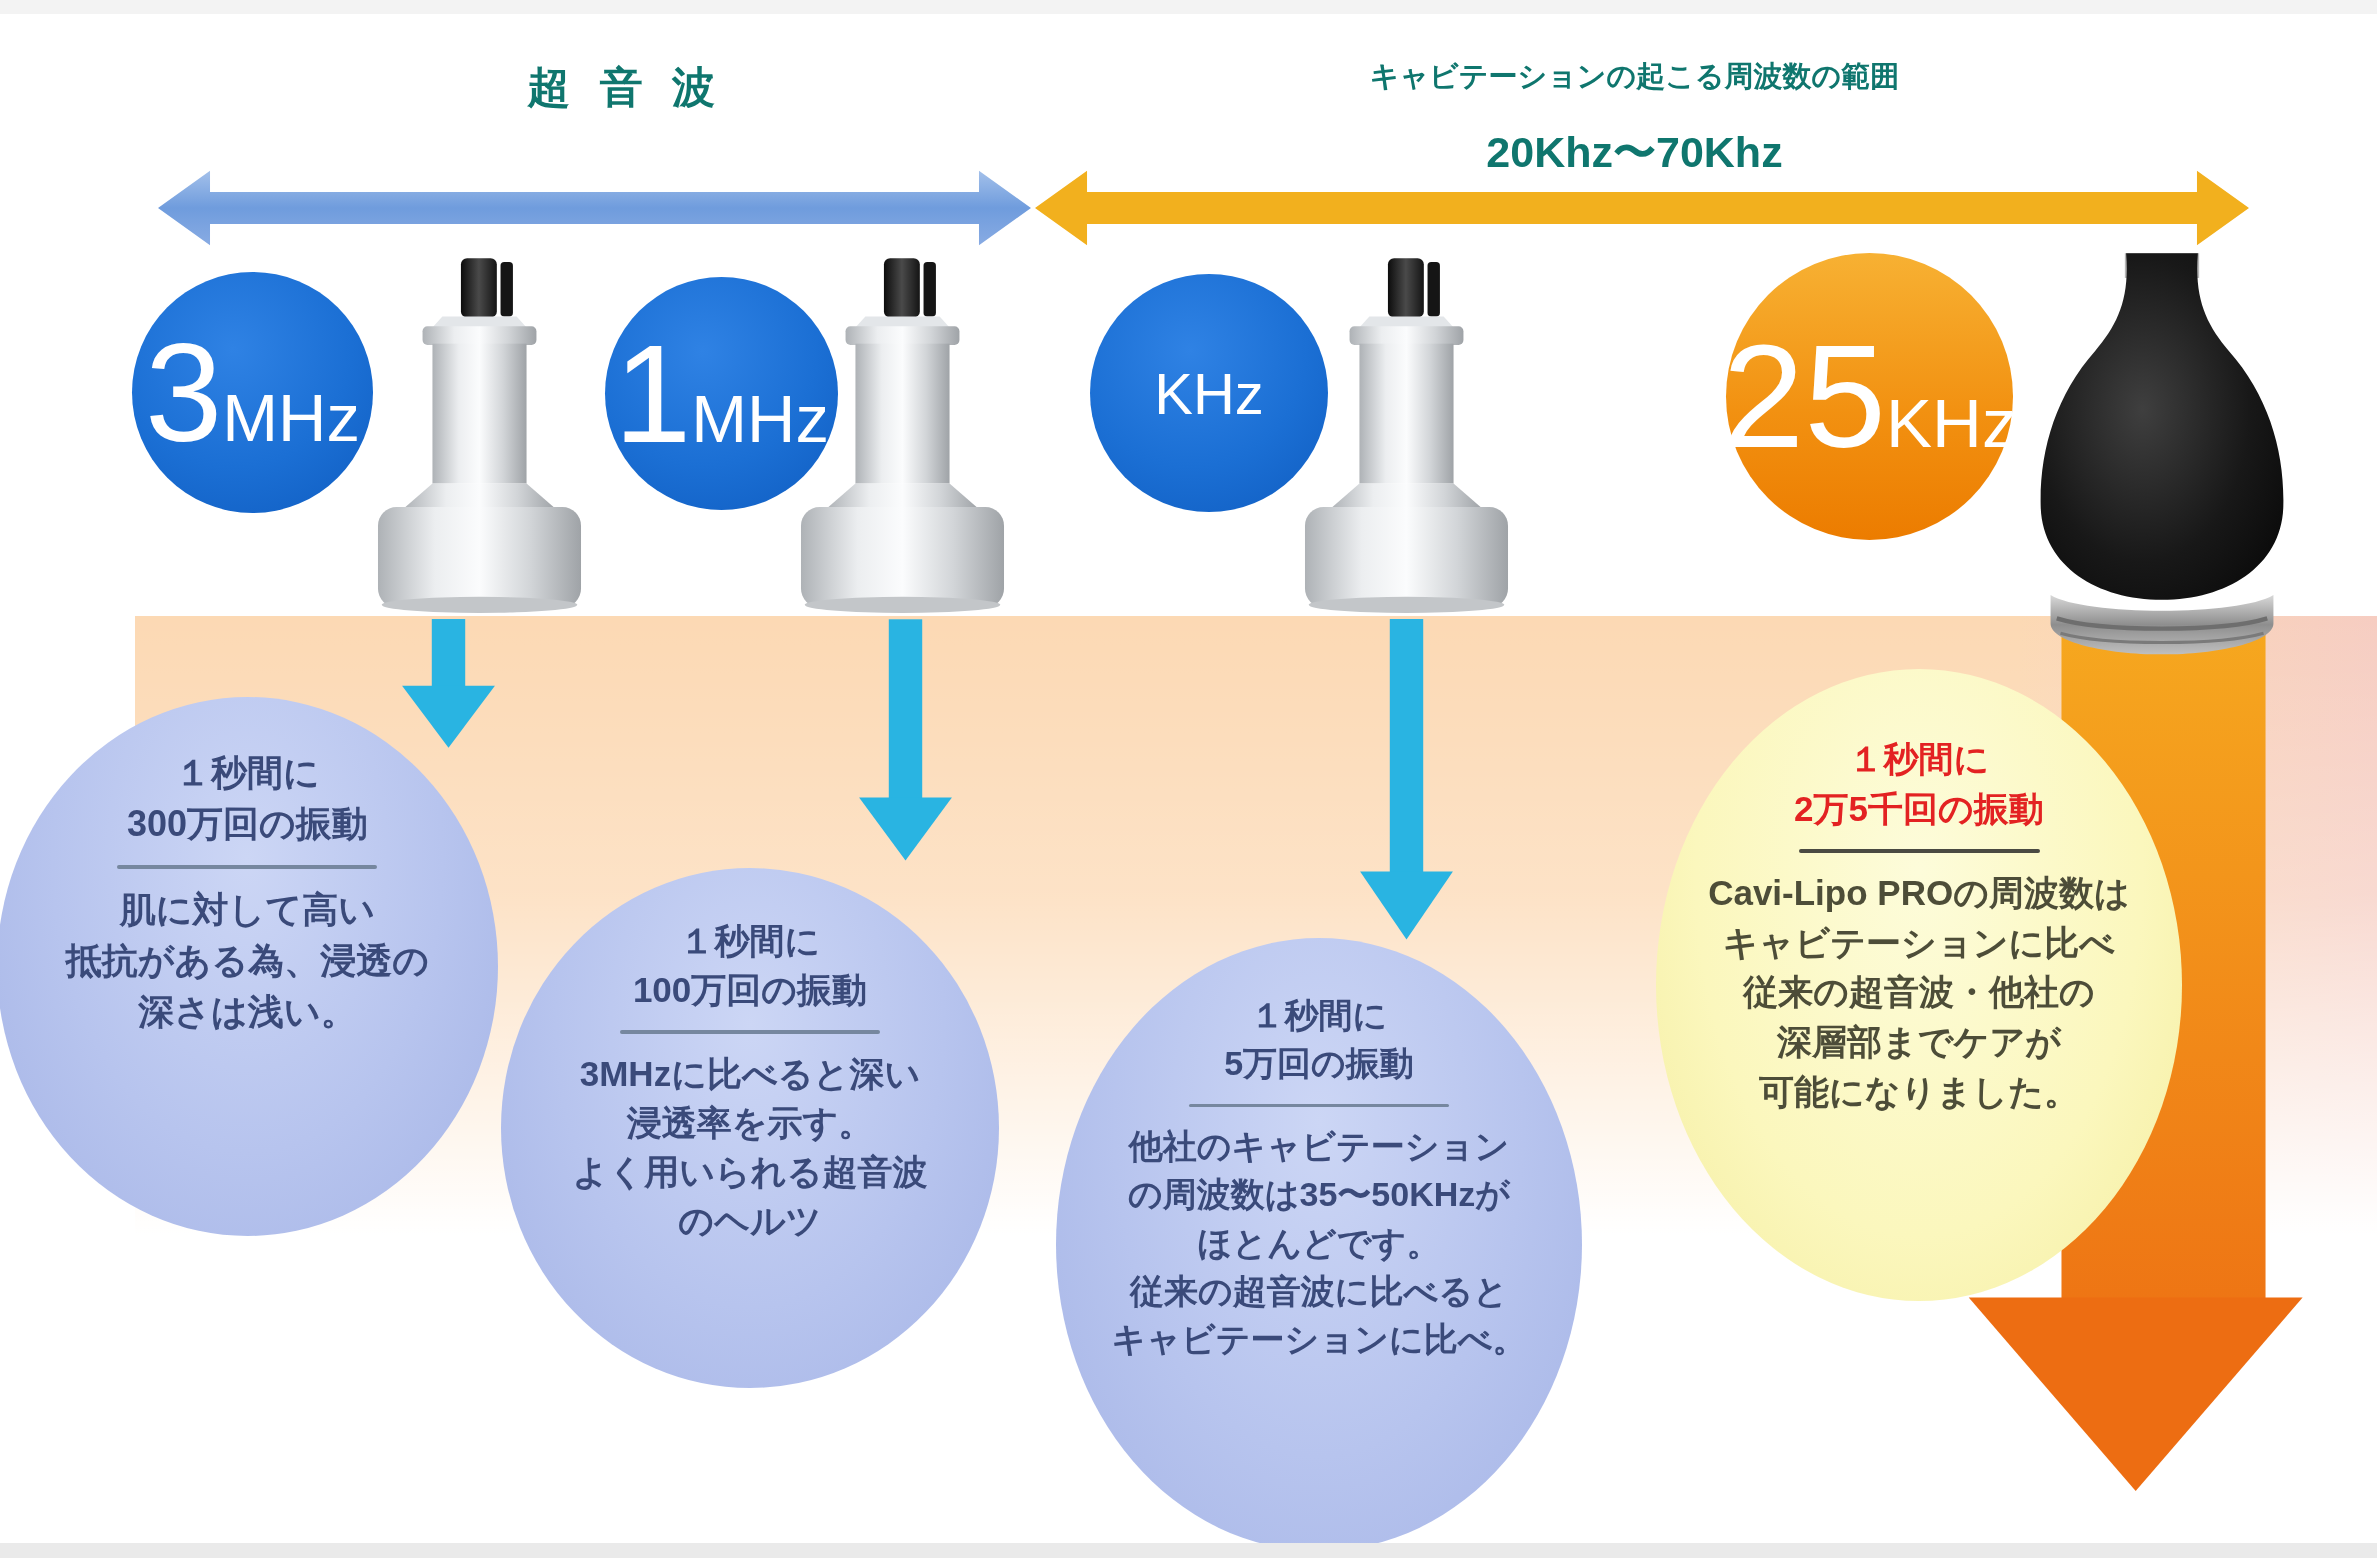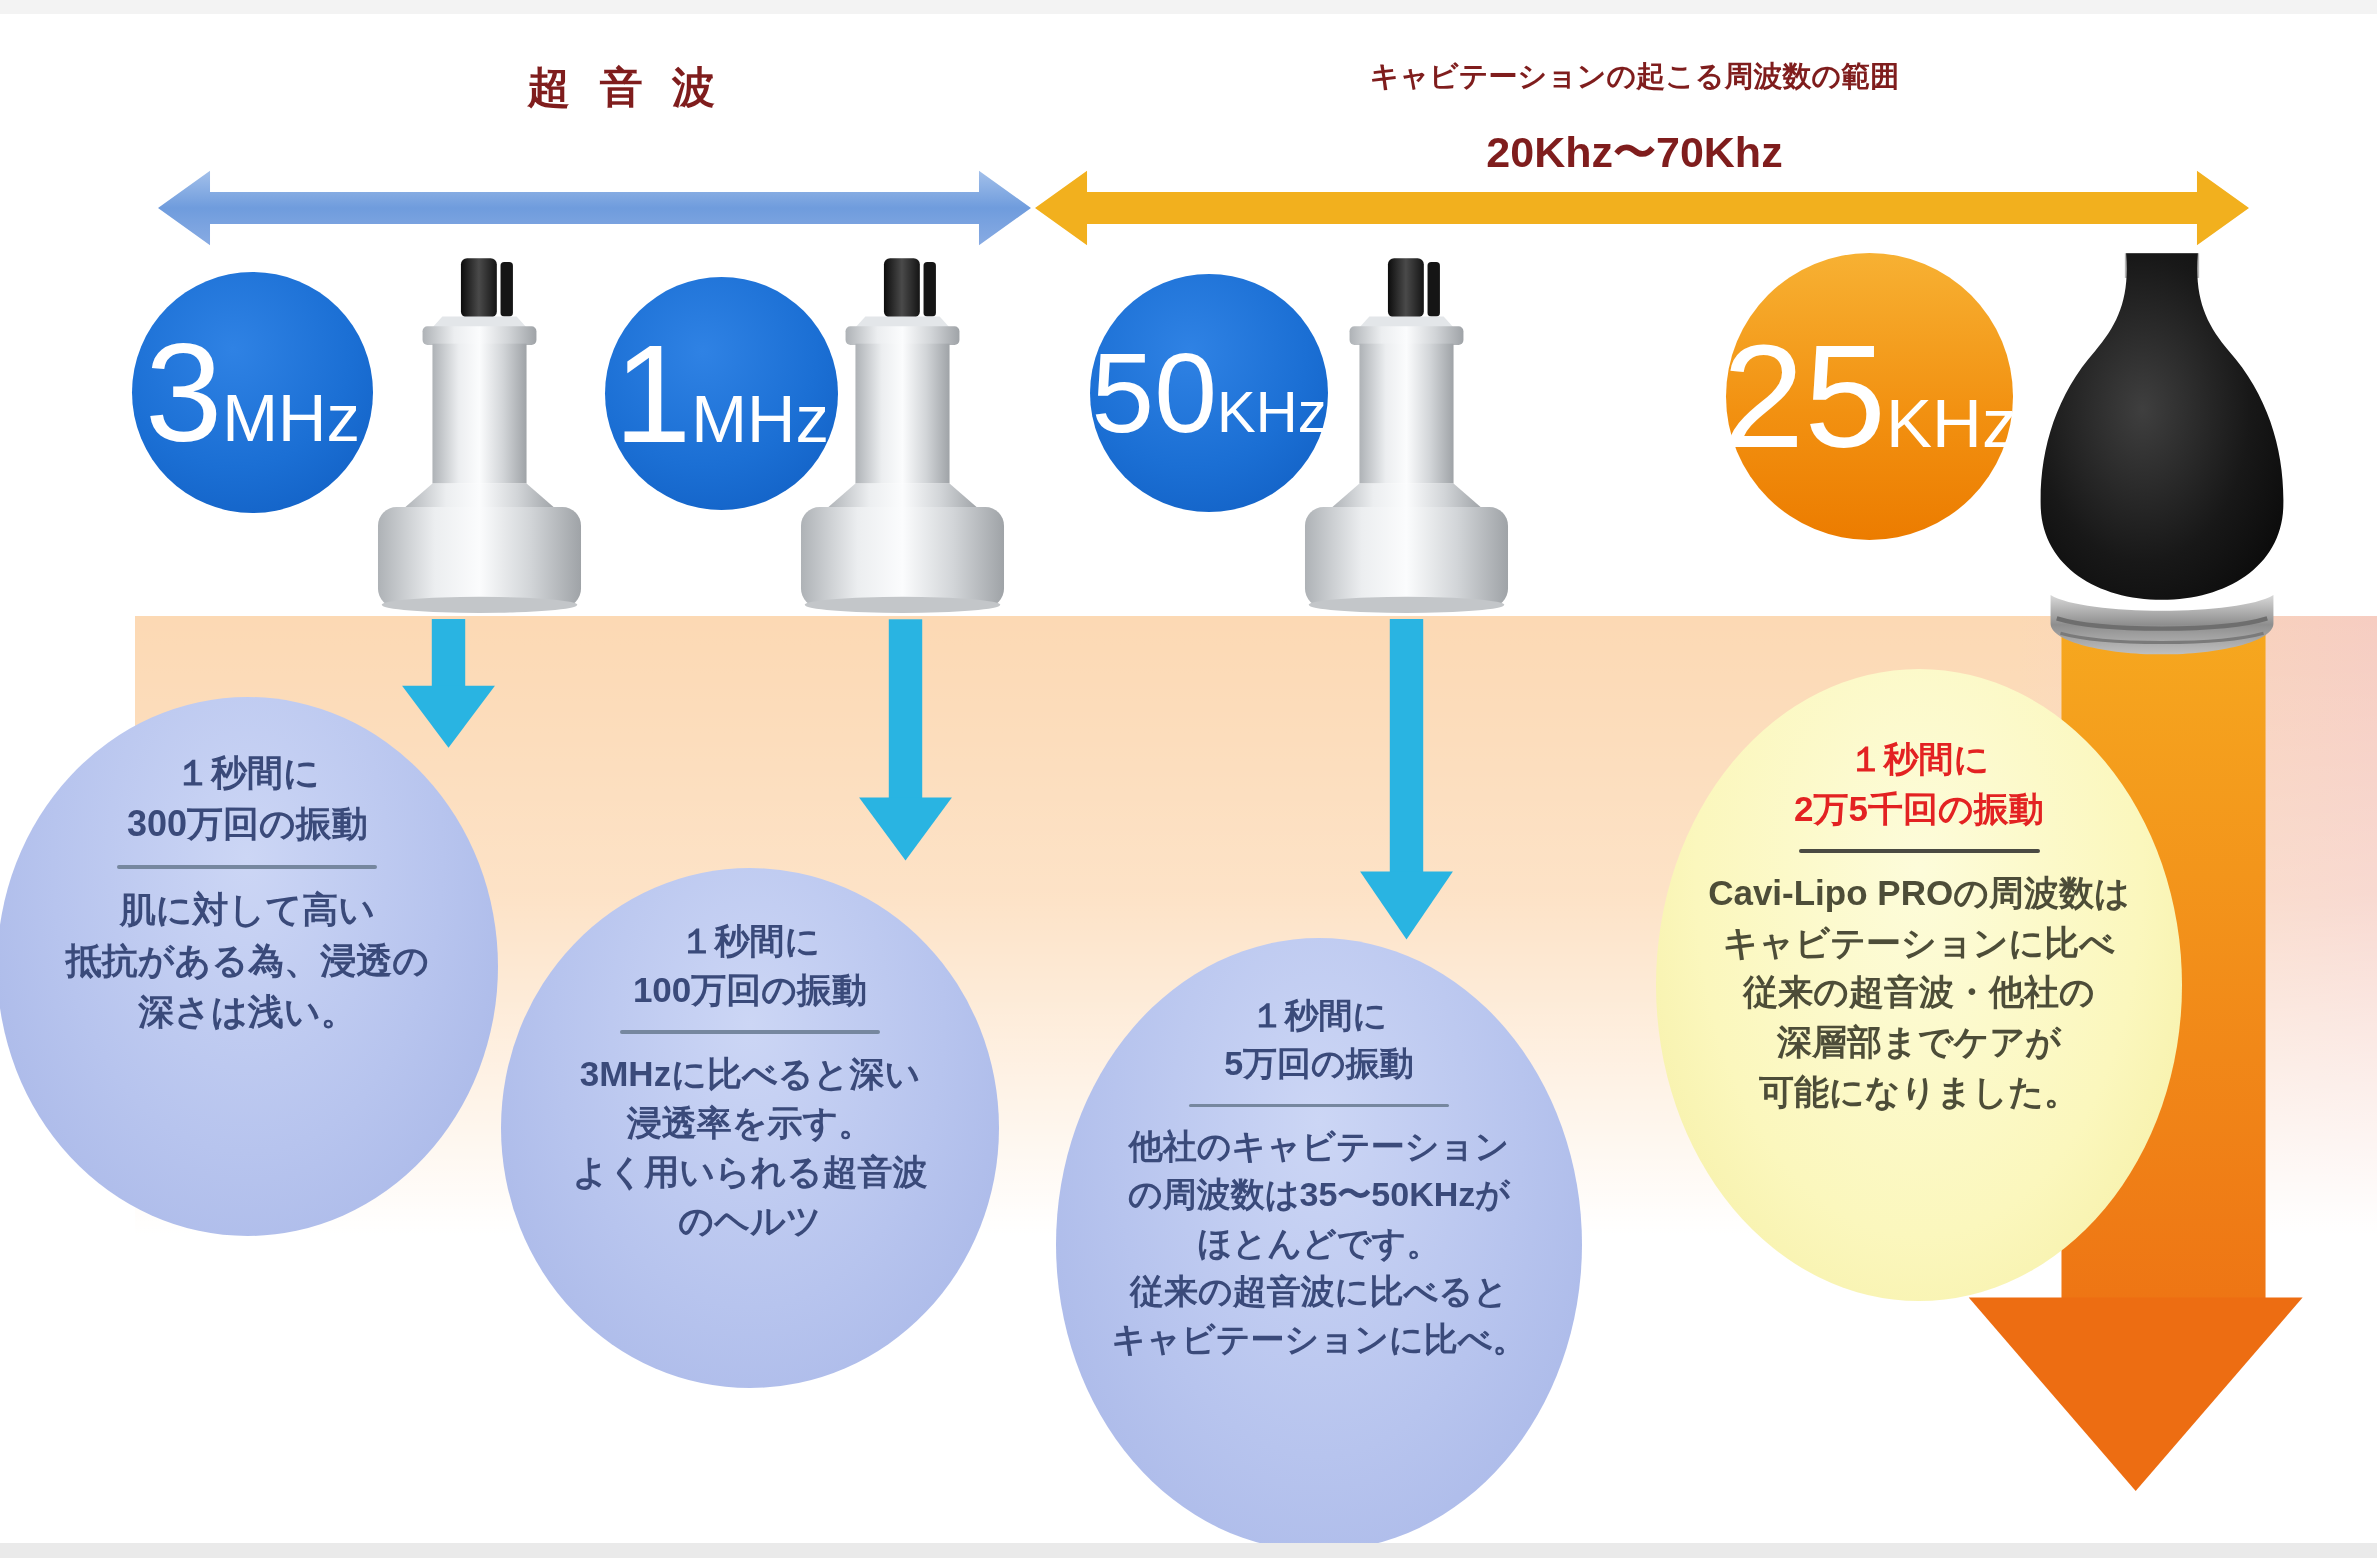--- a/index.html
+++ b/index.html
@@ -5,21 +5,21 @@
   html,body{margin:0;padding:0;background:#fff;}
   #canvas{position:relative;width:2377px;height:1559px;overflow:hidden;background:#fff;
           font-family:"Liberation Sans","DejaVu Sans",sans-serif;}
   .abs{position:absolute;}
 
   
   .top-strip{left:0;top:0;width:2377px;height:13.6px;background:#f3f3f3;z-index:40;}
   .bottom-strip{left:0;top:1543px;width:2377px;height:16px;background:#eaeaea;z-index:40;}
 
   
-  .hdr{color:#7f1d1d;font-weight:bold;text-align:center;z-index:10;}
+  .hdr{color:#0f766e;font-weight:bold;text-align:center;z-index:10;}
   .hdr-left{left:347px;top:59px;width:557px;font-size:43px;letter-spacing:8.7px;}
   .hdr-right1{left:1139px;top:57px;width:991px;font-size:29px;}
   .hdr-right2{left:1139px;top:116px;width:991px;font-size:43px;margin-top:8px;}
 
   
   .band{left:135px;top:616px;width:2242px;height:619px;z-index:5;
         background-image:linear-gradient(to bottom, rgba(255,255,255,0) 0%, rgba(255,255,255,.25) 45%, #ffffff 100%),
                          linear-gradient(to right, #fcd9b4 0%, #fcd9b4 84%, #f6cdc2 100%);}
 
   
@@ -177,21 +177,20 @@
       </span>
   </div>
   <div class="abs circle c-blue c2">
     <span class="pair">
         <span class="num">1</span>
         <span class="unit">MHz</span>
       </span>
   </div>
   <div class="abs circle c-blue c3">
     <span class="pair">
-        <span class="num">50</span>
         <span class="unit">KHz</span>
       </span>
   </div>
   <div class="abs circle c-orange c4">
     <span class="pair">
         <span class="num">25</span>
         <span class="unit">KHz</span>
       </span>
   </div>
 

